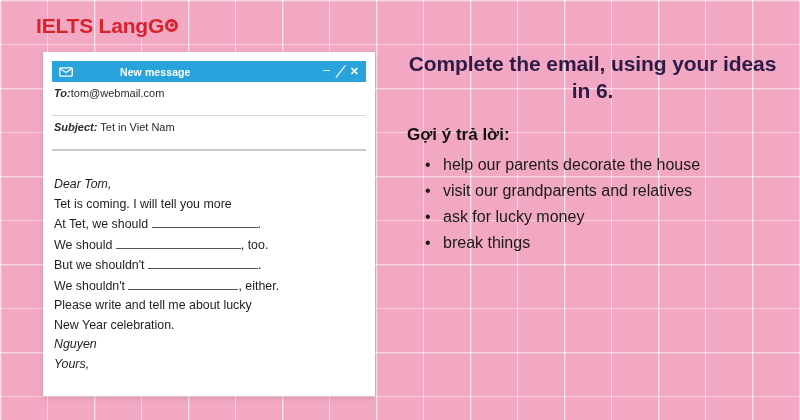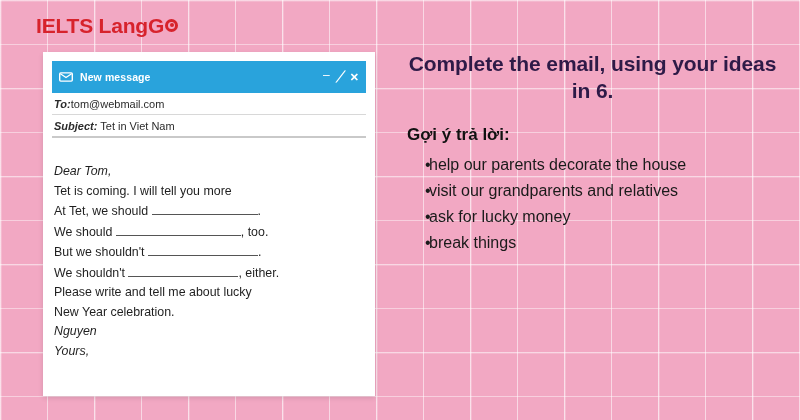--- a/index.html
+++ b/index.html
@@ -94,26 +94,27 @@
     width: 100%;
     height: 100%;
     background: #ffffff;
     display: flex;
     flex-direction: column;
   }
 
   
   #titlebar {
     background: #29a3dc;
-    height: 32px;
+    height: 21px;
     display: flex;
     align-items: center;
     padding: 0 7px;
     box-sizing: border-box;
     flex: 0 0 auto;
+    gap: 40px;
   }
   #titlebar .env-icon {
     width: 14px;
     height: 10px;
     flex: 0 0 auto;
     margin-right: 7px;
     display: block;
   }
   #titlebar .tb-title {
     color: #ffffff;
@@ -135,21 +136,21 @@
     display: inline-block;
   }
   #titlebar .tb-btn.minimize { font-size: 12px; transform: translateY(-2px); }
   #titlebar .tb-btn.expand  { font-size: 10px; font-style: italic; font-weight: bold;}
   #titlebar .tb-btn.close   { font-size: 11px; font-weight: bold; }
 
   
   .field-row {
     font-size: 11px;
     color: #2b2b2b;
-    padding: 5px 2px 4px 2px;
+    padding: 5px 2px 16px 2px;
     border-bottom: 1px solid #d8d8d8;
     white-space: nowrap;
     overflow: hidden;
   }
   .field-row .flabel {
     font-weight: bold;
     font-style: italic;
   }
   .field-row .fvalue { }
   #subject-row { border-bottom: 2px solid #c9c9c9; }
@@ -201,21 +202,21 @@
   #hint-list {
     list-style: none;
     margin: 0;
     padding: 0 0 0 20px;
   }
   #hint-list li {
     position: relative;
     color: #1a1a1a;
     font-size: 16px;
     line-height: 25px;
-    padding-left: 4px;
+    padding-left: 18px;
     margin-bottom: 1px;
   }
   #hint-list li::before {
     content: "\2022";
     position: absolute;
     left: 0;
     top: 0;
     font-size: 16px;
     line-height: 25px;
     color: #1a1a1a;

